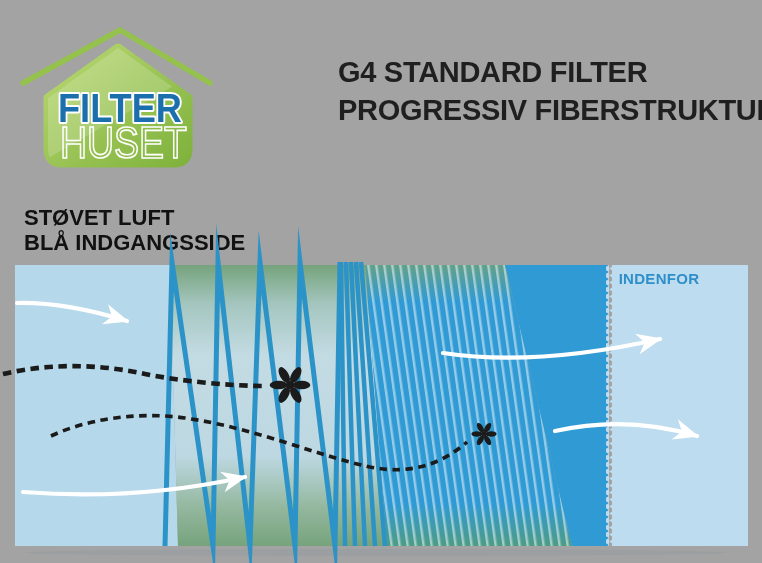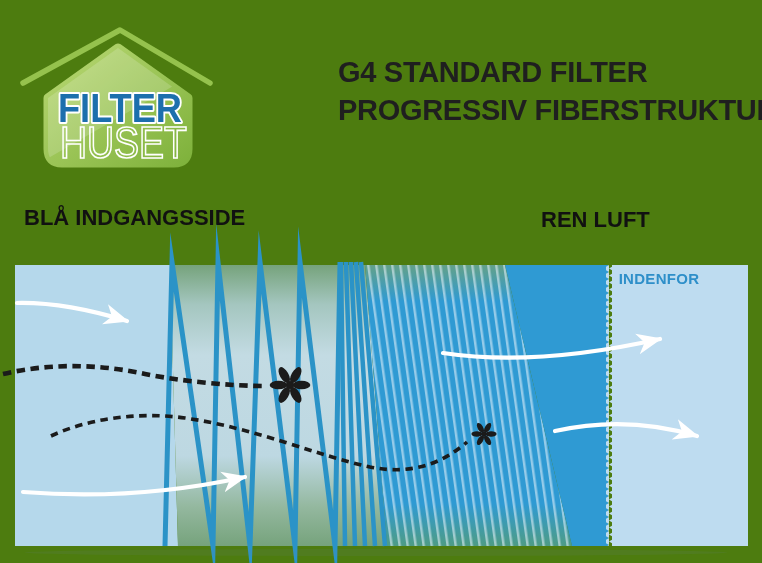--- a/index.html
+++ b/index.html
@@ -1,16 +1,16 @@
 <!DOCTYPE html>
 <html><head>
 <meta charset="utf-8">
 <style>
   html,body{margin:0;padding:0;background:#ffffff;}
-  .page{position:relative;width:762px;height:563px;background:#4d7c0f;overflow:hidden;
+  .page{position:relative;width:762px;height:563px;background:#a3a3a3;overflow:hidden;
         font-family:"Liberation Sans",sans-serif;}
   .logo{position:absolute;left:10px;top:12px;width:210px;height:180px;}
   svg text{font-family:"Liberation Sans",sans-serif;}
   .title{position:absolute;left:338px;top:53px;font-size:29px;font-weight:bold;
          letter-spacing:-0.3px;line-height:38px;color:#1f1f1f;white-space:nowrap;}
   .label{position:absolute;font-size:22px;font-weight:bold;line-height:25px;
          color:#111111;white-space:nowrap;}
   .label-inlet{left:24px;top:205px;}
   .label-outlet{left:541px;top:207px;}
   .diagram{position:absolute;left:15px;top:265px;width:735px;height:281px;overflow:visible;}
@@ -38,24 +38,24 @@
     <text x="48" y="110" textLength="124" lengthAdjust="spacingAndGlyphs" font-size="41" font-weight="bold" paint-order="stroke" stroke="#ffffff" stroke-width="4" stroke-linejoin="round" fill="#1c6fad">FILTER</text>
     <text x="50" y="146" textLength="127" lengthAdjust="spacingAndGlyphs" font-size="44" fill="none" stroke="#ffffff" stroke-width="1.7">HUSET</text>
   </svg>
 
   <div class="title">
     <div>G4 STANDARD FILTER</div>
     <div>PROGRESSIV FIBERSTRUKTUR</div>
   </div>
 
   <div class="label label-inlet">
+    <div>STØVET LUFT</div>
     <div>BLÅ INDGANGSSIDE</div>
   </div>
   <div class="label label-outlet">
-    <div>REN LUFT</div>
   </div>
 
   <svg class="diagram" viewBox="0 0 735 281">
     <defs>
       <linearGradient id="bGrad" x1="0" y1="0" x2="0" y2="1">
         <stop offset="0" stop-color="#76a37c"></stop>
         <stop offset="0.14" stop-color="#a4c6bf"></stop>
         <stop offset="0.32" stop-color="#c3dbe3"></stop>
         <stop offset="0.68" stop-color="#bdd8e2"></stop>
         <stop offset="0.86" stop-color="#94b89f"></stop>

